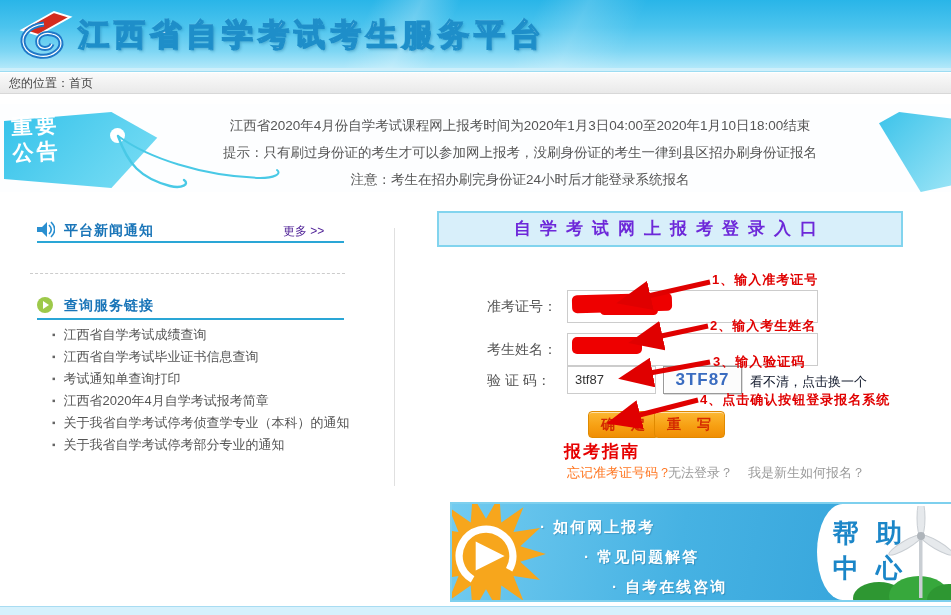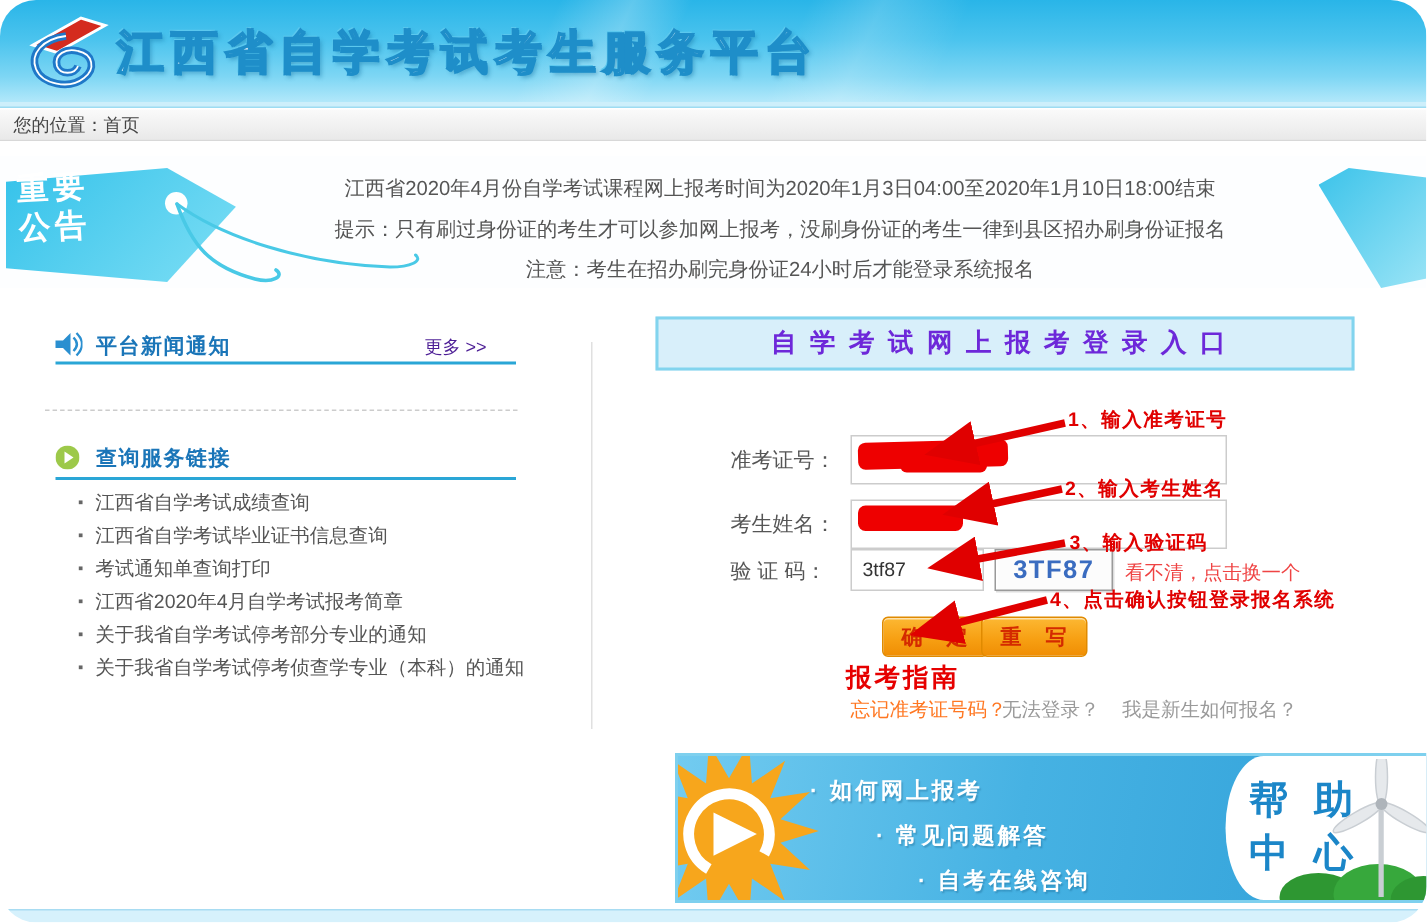--- a/index.html
+++ b/index.html
@@ -1,17 +1,17 @@
 <!DOCTYPE html>
 <html><head>
 <meta charset="utf-8">
 <style>
   * { margin:0; padding:0; box-sizing:border-box; }
   body { background:#fff; font-family:"Liberation Sans","DejaVu Sans",sans-serif; }
-  .page { position:relative; width:951px; height:615px; background:#fff; overflow:hidden; margin:0 auto;border-radius:24px; }
+  .page { position:relative; width:951px; height:615px; background:#fff; overflow:hidden; margin:0 auto; }
 
   
   .header { position:absolute; left:0; top:0; width:951px; height:68px;
     background:linear-gradient(180deg,#29b5e8 0%,#4cc4ee 40%,#7dd6f4 75%,#b2e8fa 100%); }
   .header .streaks { position:absolute; inset:0;
     background:linear-gradient(115deg, rgba(255,255,255,0) 38%, rgba(255,255,255,.25) 43%, rgba(255,255,255,0) 47%, rgba(255,255,255,0) 55%, rgba(255,255,255,.18) 60%, rgba(255,255,255,0) 66%); }
   .header-strip { position:absolute; left:0; top:68px; width:951px; height:4px; background:#cdeffb; border-bottom:1px solid #9ddcf2; }
   .logo { position:absolute; left:14px; top:6px; width:62px; height:58px; }
   .site-title { position:absolute; left:78px; top:14px; font-size:31px; font-weight:bold; letter-spacing:5px;
     color:#ffffff; -webkit-text-stroke:1.3px #1e8ec9;
@@ -50,21 +50,21 @@
   
   .login-title { position:absolute; left:437px; top:211px; width:466px; height:36px;
     background:#d8effa; border:2px solid #82d4ee; color:#6d28d9; font-weight:bold;
     font-size:17px; letter-spacing:9px; text-align:center; line-height:32px; }
   .f-label { position:absolute; font-size:14px; color:#555; }
   .f-input { position:absolute; background:#fff; border:1px solid #ccc; font-size:13px; color:#333; padding-left:7px; }
   .redact { position:absolute; background:#ee0000; border-radius:5px; }
   .captcha-img { position:absolute; left:663px; top:366px; width:79px; height:28px; background:#fcfcfc;
     border:1px solid #9a9a9a; box-shadow:1px 1px 0 #ddd, inset 1px 1px 0 #fff;
     color:#3a6cc0; font-weight:bold; font-size:17px; letter-spacing:1px; text-align:center; line-height:26px; }
-  .captcha-hint { position:absolute; left:750px; top:373px; font-size:13px; color:#ef4444; }
+  .captcha-hint { position:absolute; left:750px; top:373px; font-size:13px; color:#0f172a; }
   .btn { position:absolute; width:71px; height:27px; border:1px solid #e08a00; border-radius:4px;
     background:linear-gradient(180deg,#fcb833 0%,#f7a013 55%,#f08e04 100%);
     box-shadow:inset 0 1px 0 rgba(255,255,255,.6); color:#d42a00; font-weight:bold;
     font-size:14px; letter-spacing:6px; text-align:center; line-height:25px; cursor:pointer; padding-left:5px; }
   .guide { position:absolute; left:564px; top:440px; font-size:17px; font-weight:bold; color:#e60000; letter-spacing:2px; cursor:pointer; }
   .login-link { position:absolute; font-size:13px; cursor:pointer; }
   .lk-orange { color:#ff7722; }
   .lk-gray { color:#9a9a9a; }
 
   
@@ -139,22 +139,22 @@
     <polygon points="6,4 12,8 6,12" fill="#fff"></polygon>
   </svg>
   <div class="side-head" style="left:64px;top:297px;">查询服务链接</div>
   <div class="side-rule" style="left:37px;top:318px;width:307px;"></div>
 
   <ul class="side-links">
     <li>江西省自学考试成绩查询</li>
     <li>江西省自学考试毕业证书信息查询</li>
     <li>考试通知单查询打印</li>
     <li>江西省2020年4月自学考试报考简章</li>
+    <li>关于我省自学考试停考侦查学专业（本科）的通知</li>
     <li>关于我省自学考试停考部分专业的通知</li>
-    <li>关于我省自学考试停考侦查学专业（本科）的通知</li>
   </ul>
 
   <div class="col-divider"></div>
 
   <div class="login-title">自学考试网上报考登录入口</div>
 
   <div class="f-label" style="left:487px;top:298px;">准考证号：</div>
   <div class="f-input" style="left:567px;top:290px;width:251px;height:33px;"></div>
   <div class="redact" style="left:572px;top:294px;width:100px;height:18px;transform:rotate(-1.5deg);"></div>
   <div class="redact" style="left:600px;top:306px;width:58px;height:9px;"></div>

